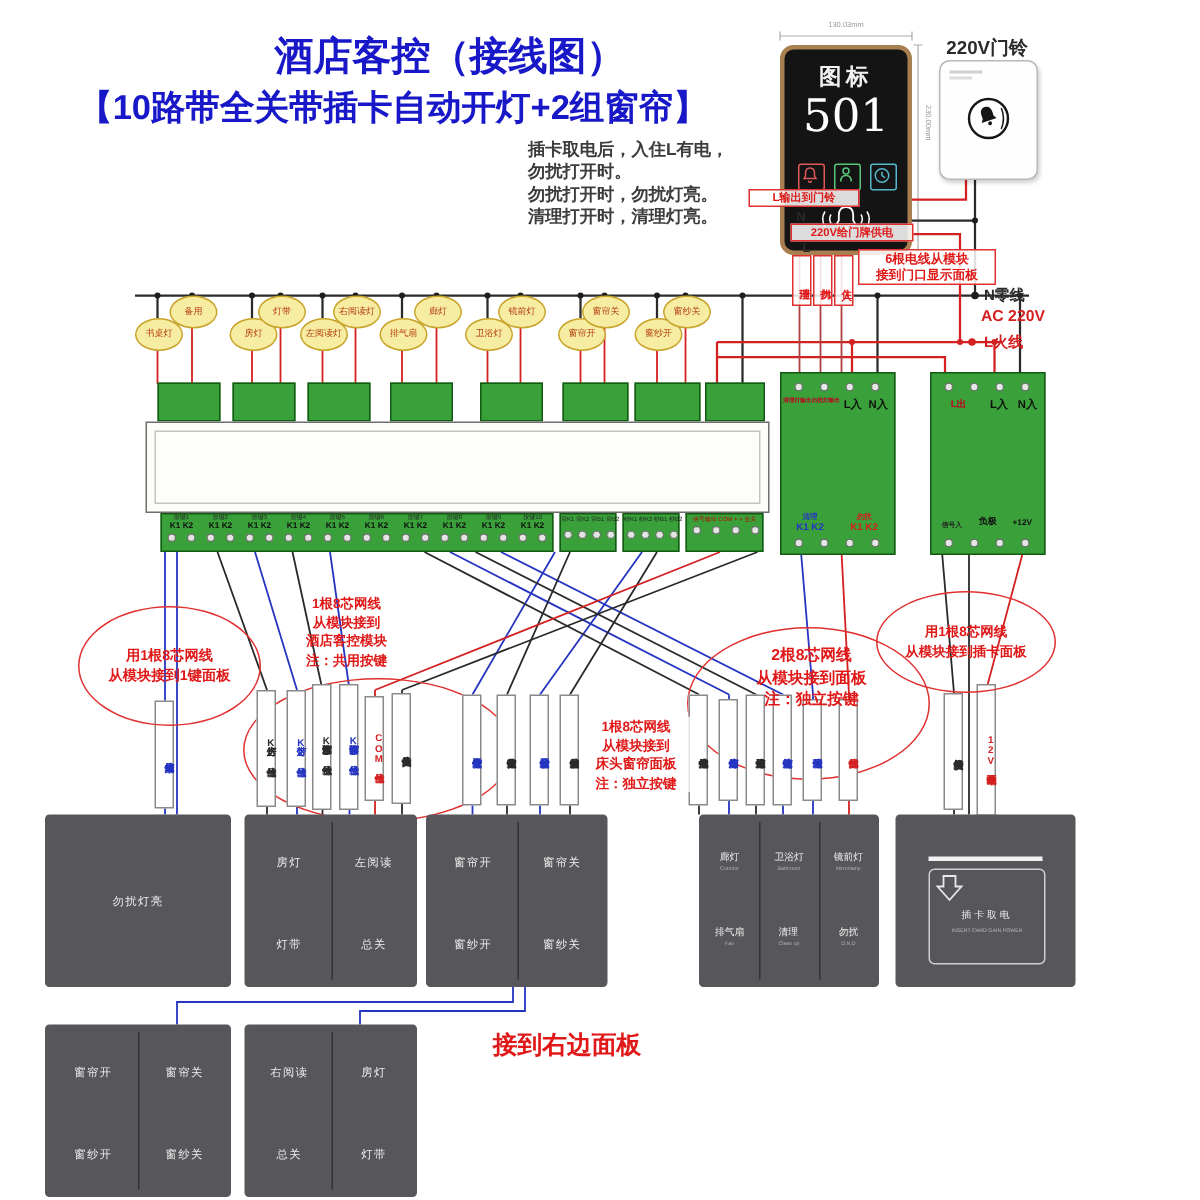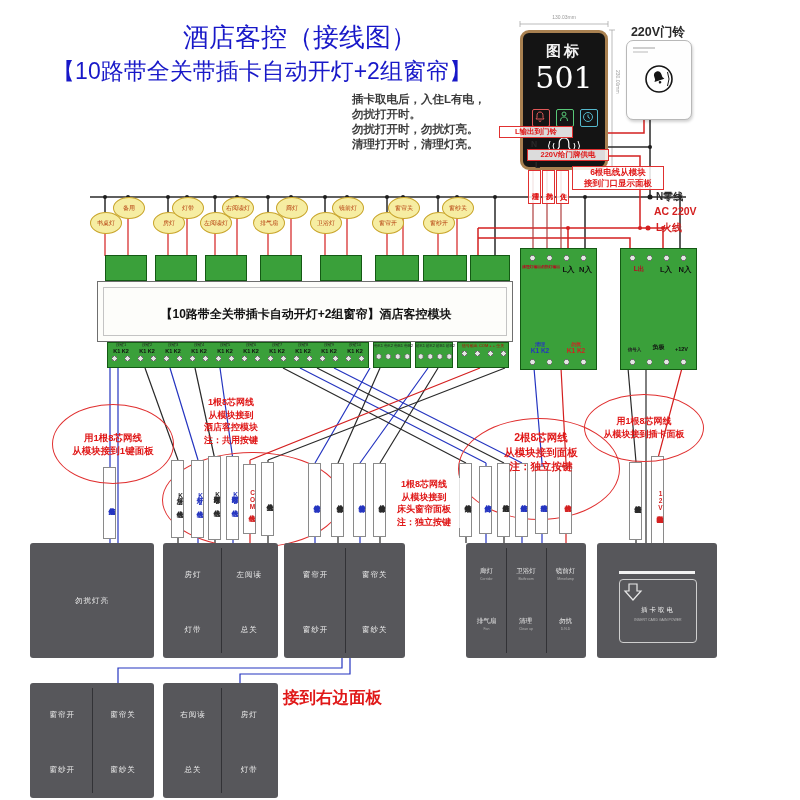--- a/index.html
+++ b/index.html
@@ -4,21 +4,21 @@
 <style>
   html,body{margin:0;padding:0;background:#fff;font-family:"Liberation Sans","DejaVu Sans",sans-serif;}
   #stage{position:relative;width:800px;height:800px;background:#fff;overflow:hidden;}
   .abs{position:absolute;}
   .c{text-align:center;}
   .b{font-weight:bold;}
   .red{color:#d42020;}
   .blue{color:#2535c0;}
   .blk{color:#2a2a2a;}
   .gray{color:#999;}
-  .title{color:#1818c8;font-weight:normal;text-align:center;white-space:nowrap;}
+  .title{color:#1818c8;font-weight:bold;text-align:center;white-space:nowrap;}
   .intro{font-size:11.5px;font-weight:bold;color:#3c3c3c;white-space:nowrap;}
   .rnote{color:#e01818;font-weight:bold;line-height:1.4;text-align:center;}
   .ell{border:1.5px solid #e03030;border-radius:50%;}
   .rbox{border:1px solid #e03030;color:#e01818;font-weight:bold;background:rgba(255,255,255,.85);text-align:center;}
   .oval{width:30px;height:20px;border-radius:50%;background:#f6eda2;border:1px solid #c8a42a;color:#b43c0c;
         font-size:6px;line-height:1.05;display:flex;align-items:center;justify-content:center;text-align:center;}
   .vlab{writing-mode:vertical-rl;text-orientation:upright;background:#fff;border:1px solid #8a8a8a;
         font-size:6.5px;line-height:1.05;padding:2px 0;text-align:center;box-sizing:border-box;width:13px;font-weight:bold;}
   .gblock{background:#3aa03a;border:1px solid #145914;box-sizing:border-box;}
   .dots{background-image:radial-gradient(circle 3.5px at center,#e3e7e3 58%,#6f6f6f 62%,#6f6f6f 80%,rgba(0,0,0,0) 84%);
@@ -258,21 +258,20 @@
         <div class="dots" style="height:12px;margin-top:1px;background-size:22px 12px"></div>
         <div class="glabel" style="font-size:5px">窗纱开 窗纱关</div>
       </div>
     <div class="abs gblock mtop" style="left:373px;top:0;width:40px;height:26px">
         <div class="dots" style="height:12px;margin-top:1px;background-size:20px 12px"></div>
         <div class="glabel" style="color:#111;font-size:8px">L入 N入</div>
       </div>
 
     <div class="abs whitebody" style="left:0;top:26px;width:416px;height:61px">
       <div class="inner"></div>
-      <div class="abs c b" style="left:0;top:24px;width:416px;font-size:12px;color:#111">【10路带全关带插卡自动开灯+2组窗帘】酒店客控模块</div>
     </div>
 
     <div class="abs gblock" style="left:10px;top:87px;width:262px;height:26px;display:flex">
       <div style="flex:1">
           <div class="klab">按键1</div>
           <div class="kp">K1 K2</div>
           <div class="dots" style="height:9px;background-size:13px 9px"></div>
         </div>
       <div style="flex:1">
           <div class="klab">按键2</div>
@@ -397,21 +396,21 @@
     <div class="rnote" style="font-size:10.5px">从模块接到面板</div>
     <div class="rnote" style="font-size:10.5px">注：独立按键</div>
   </div>
 
   <div class="abs ell" style="left:584px;top:394px;width:118px;height:66px;z-index:3;display:flex;flex-direction:column;justify-content:center">
     <div class="rnote" style="font-size:9px">用1根8芯网线</div>
     <div class="rnote" style="font-size:9px">从模块接到插卡面板</div>
   </div>
 
   <div class="abs" style="left:283px;top:686px;width:190px;z-index:3">
-    <div class="rnote" style="font-size:16.5px;text-align:left;line-height:1.35">接到右边面板</div>
+    <div class="rnote" style="font-size:16.5px;text-align:center;line-height:1.35">接到右边面板</div>
   </div>
 
   <div class="abs vlab blue" style="left:103px;top:467px;height:72px;z-index:2">书桌灯信号线</div>
 
   <div class="abs vlab blk" style="left:171px;top:460px;height:78px;z-index:2">房灯K2信号线</div>
   <div class="abs vlab blue" style="left:191px;top:460px;height:78px;z-index:2">灯带K2信号线</div>
   <div class="abs vlab blk" style="left:208px;top:456px;height:84px;z-index:2">左阅读灯K2信号线</div>
   <div class="abs vlab blue" style="left:226px;top:456px;height:84px;z-index:2">右阅读灯K2信号线</div>
   <div class="abs vlab red" style="left:243px;top:464px;height:70px;z-index:2">COM信号线</div>
   <div class="abs vlab blk" style="left:261px;top:462px;height:74px;z-index:2">全关信号线</div>

